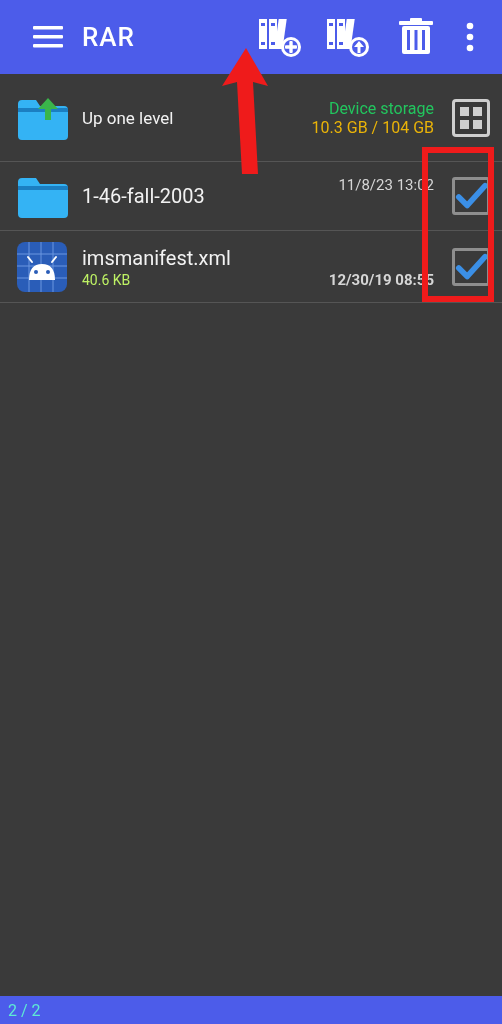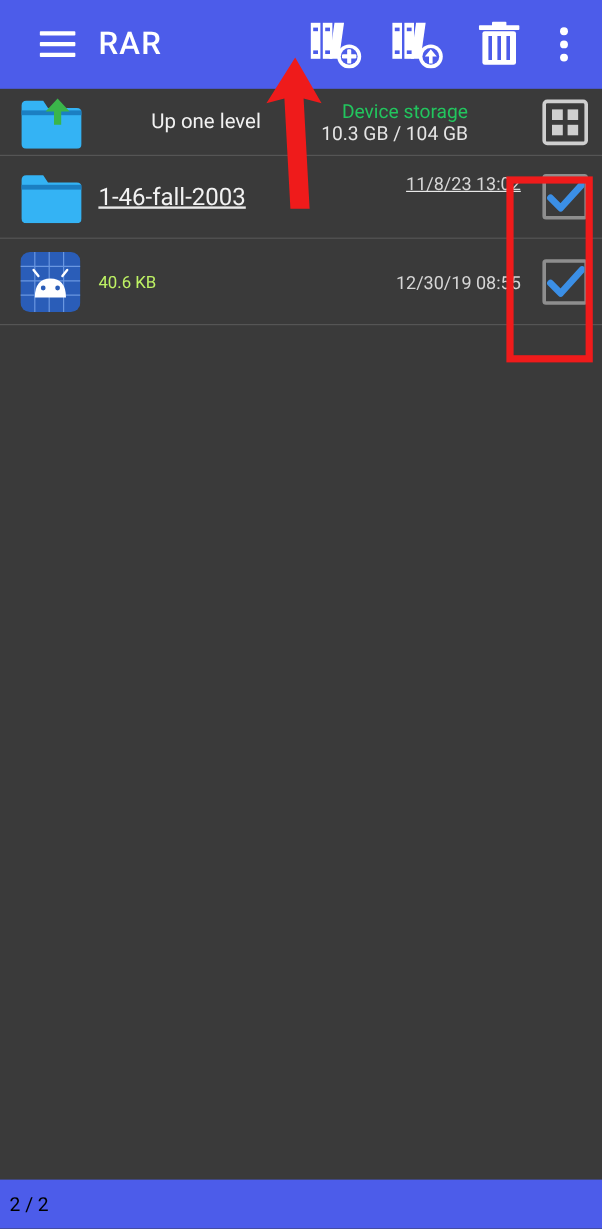--- a/index.html
+++ b/index.html
@@ -30,40 +30,40 @@
     border-bottom: 1px solid #555;
     color: #e8e8e8;
   }
   .row .thumb { width: 56px; height: 46px; flex: 0 0 56px; margin-right: 12px; display:flex; align-items:center; justify-content:center; }
   .row .text { flex: 1; display: flex; flex-direction: column; justify-content: center; }
   .row .name { font-size: 20px; color: #f2f2f2; }
   .row .meta { font-size: 14px; color: #bef264; margin-top: 2px; }
   .row .right { display: flex; flex-direction: column; align-items: flex-end; margin-right: 8px; }
   .row .date  { font-size: 15px; color: #d6d6d6; margin-top: 2px; }
   .row .storage-label { font-size: 16px; color: #22c55e; }
-  .row .storage-val   { font-size: 16px; color: #e5e5e5; }
+  .row .storage-val   { font-size: 16px; color: #eab308; }
 
   .grid-btn {
     width: 38px; height: 38px; border: 3px solid #cfcfcf; border-radius: 4px;
     display:flex; align-items:center; justify-content:center;
   }
   .ck {
     width: 38px; height: 38px; border: 3px solid #8e8e8e; border-radius: 3px;
     display:flex; align-items:center; justify-content:center; background:#3a3a3a;
   }
 
   
   .footer {
     margin-top: auto;
-    height: 41px;
+    height: 28px;
     background: #4c5cea;
     display: flex;
     align-items: center;
     padding: 0 8px;
-    color: #000000;
+    color: #5eead4;
     font-size: 16px;
   }
   .footer .left { flex: 0 0 auto; }
   .footer .spacer { flex: 1; }
   .footer .right { flex: 0 0 auto; }
 
   
   .red-box {
     position: absolute;
     border: 6px solid #ef1b1b;
@@ -137,21 +137,21 @@
 
     <div class="action more">
       <svg width="8" height="30" viewBox="0 0 8 30">
         <circle cx="4" cy="4" r="3.3" fill="#fff"></circle>
         <circle cx="4" cy="15" r="3.3" fill="#fff"></circle>
         <circle cx="4" cy="26" r="3.3" fill="#fff"></circle>
       </svg>
     </div>
   </div>
 
-  <div class="row" style="height:56px;gap:44px;">
+  <div class="row" style="height:88px;">
     <div class="thumb">
       <svg width="52" height="44" viewBox="0 0 52 44">
         <path d="M2 10 L2 40 Q2 44 6 44 L48 44 Q52 44 52 40 L52 14 Q52 10 48 10 L24 10 L20 4 L6 4 Q2 4 2 8 Z" fill="#34b3f4"></path>
         <rect x="2" y="12" width="50" height="4" fill="#1b7fc2"></rect>
         <path d="M32 2 L42 13 L35 13 L35 24 L29 24 L29 13 L22 13 Z" fill="#3ab54a"></path>
       </svg>
     </div>
     <div class="text">
       <span class="name" style="font-size:17px;">Up one level</span>
     </div>
@@ -162,21 +162,21 @@
     <div class="grid-btn" style="margin-left:10px;">
       <svg width="22" height="22" viewBox="0 0 22 22">
         <rect x="0" y="0" width="9" height="9" fill="#cfcfcf"></rect>
         <rect x="13" y="0" width="9" height="9" fill="#cfcfcf"></rect>
         <rect x="0" y="13" width="9" height="9" fill="#cfcfcf"></rect>
         <rect x="13" y="13" width="9" height="9" fill="#cfcfcf"></rect>
       </svg>
     </div>
   </div>
 
-  <div class="row" style="height:69px;text-decoration:underline;">
+  <div class="row" style="height:69px;">
     <div class="thumb">
       <svg width="52" height="44" viewBox="0 0 52 44">
         <path d="M2 10 L2 40 Q2 44 6 44 L48 44 Q52 44 52 40 L52 14 Q52 10 48 10 L24 10 L20 4 L6 4 Q2 4 2 8 Z" fill="#34b3f4"></path>
         <rect x="2" y="12" width="50" height="4" fill="#1b7fc2"></rect>
       </svg>
     </div>
     <div class="text">
       <span class="name">1-46-fall-2003</span>
     </div>
     <div class="right" style="height:44px;">
@@ -204,23 +204,24 @@
         </g>
 
         <path d="M12 38 Q12 22 25 22 Q38 22 38 38 Z" fill="#fff"></path>
         <circle cx="19" cy="30" r="2" fill="#2a5db8"></circle>
         <circle cx="31" cy="30" r="2" fill="#2a5db8"></circle>
         <line x1="15" y1="20" x2="11" y2="15" stroke="#fff" stroke-width="2" stroke-linecap="round"></line>
         <line x1="35" y1="20" x2="39" y2="15" stroke="#fff" stroke-width="2" stroke-linecap="round"></line>
       </svg>
     </div>
     <div class="text">
+      <span class="name">imsmanifest.xml</span>
       <span class="meta">40.6 KB</span>
     </div>
-    <div class="right" style="justify-content:center; height:44px;">
+    <div class="right" style="justify-content:flex-end; height:44px;font-weight:bold;">
       <span class="date">12/30/19 08:55</span>
     </div>
     <div class="ck" style="margin-left:10px;">
       <svg width="34" height="34" viewBox="0 0 34 34">
         <path d="M4 18 L13 27 L32 6" stroke="#3b8fe6" stroke-width="6" fill="none" stroke-linecap="round" stroke-linejoin="round"></path>
       </svg>
     </div>
   </div>
 
   <div class="footer">

